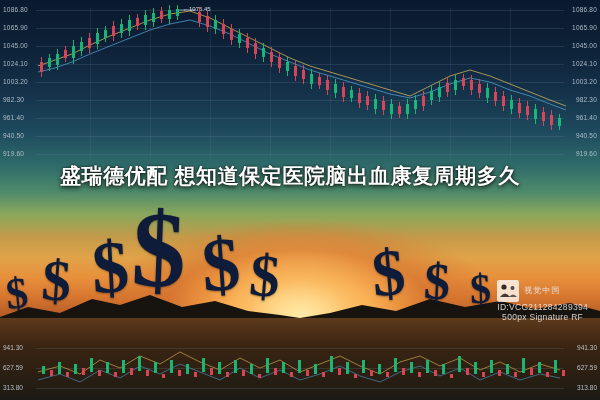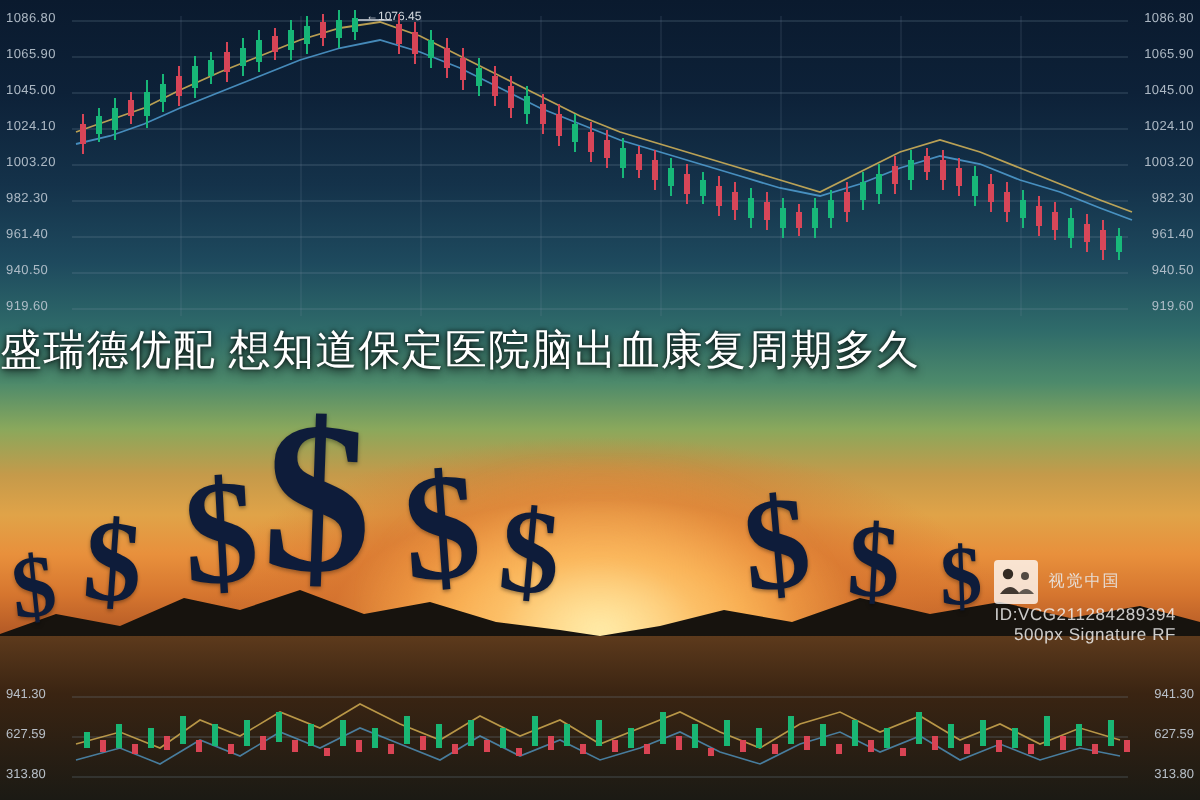--- a/index.html
+++ b/index.html
@@ -47,28 +47,28 @@
 
   .polyline{position:absolute;left:0;top:0;width:600px;height:400px;}
 
   
   .dollars{position:absolute;left:0;top:0;width:600px;height:400px;}
   .dollar{position:absolute;color:#0e1c3a;font-weight:bold;
           font-family:"Liberation Serif",serif;line-height:1;
           text-shadow:0 1px 2px rgba(0,0,0,0.35);}
 
   
-  .headline{position:absolute;left:0;top:160px;width:520px;text-align:left;
-            color:#ffffff;font-size:21px;font-weight:normal;line-height:1.52;
+  .headline{position:absolute;left:0;top:160px;width:520px;text-align:right;
+            color:#ffffff;font-size:21px;font-weight:bold;line-height:1.52;
             letter-spacing:0.6px;
             text-shadow:0 2px 5px rgba(0,0,0,0.78), 0 0 2px rgba(0,0,0,0.9);}
   .headline .l2{display:block;}
 
   
-  .wm{position:absolute;right:12px;top:280px;text-align:right;}
+  .wm{position:absolute;right:12px;top:280px;text-align:center;}
   .wm-logo{display:flex;align-items:center;gap:5px;opacity:0.9;}
   .wm-mark{width:22px;height:22px;position:relative;}
   .wm-cn{font-size:8px;color:#e8e8e8;letter-spacing:1px;line-height:1;}
   .wm-id{font-size:8.5px;color:rgba(245,245,245,0.82);letter-spacing:0.3px;}
   .wm-sig{font-size:8.5px;color:rgba(245,245,245,0.82);letter-spacing:0.3px;}
 
   .btm-label{position:absolute;font-size:6.5px;color:#c3ccd6;}
 </style>
 </head>
 <body>

